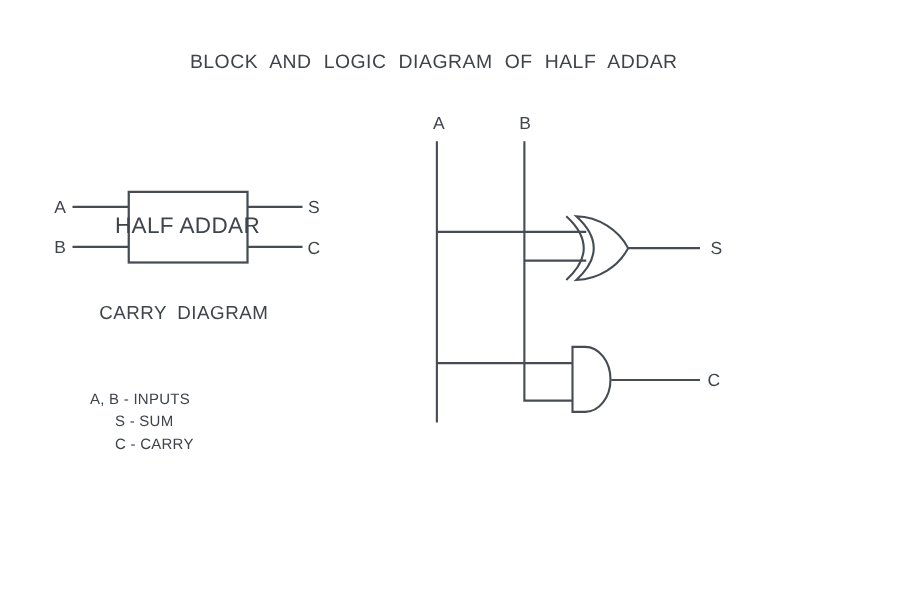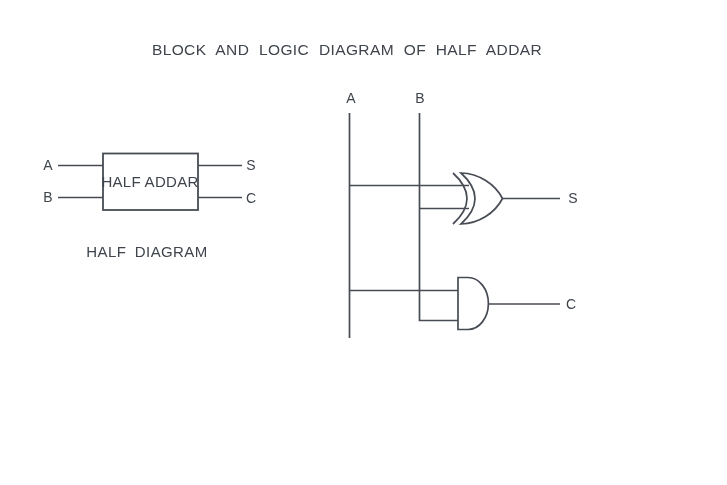--- a/index.html
+++ b/index.html
@@ -40,21 +40,21 @@
   }
   .caption-text {
     font-size: 15px;
     letter-spacing: 0.4px;
     word-spacing: 4px;
   }
   .port-label {
     font-size: 14px;
   }
   .box-label {
-    font-size: 15px;
+    font-size: 18px;
     letter-spacing: 0.3px;
   }
   .legend {
     position: absolute;
     left: 72px;
     top: 310px;
     font-size: 12px;
     line-height: 18px;
     letter-spacing: 0.2px;
   }
@@ -87,21 +87,26 @@
     <path d="M489,304 H560"></path>
   </svg>
 
   <div class="lbl title-text" style="left:347px; top:50px;">BLOCK AND LOGIC DIAGRAM OF HALF ADDAR</div>
 
   <div class="lbl port-label" style="left:48px; top:164.5px;">A</div>
   <div class="lbl port-label" style="left:48px; top:197px;">B</div>
   <div class="lbl port-label" style="left:251px; top:165px;">S</div>
   <div class="lbl port-label" style="left:251px; top:197.5px;">C</div>
   <div class="lbl box-label" style="left:150px; top:181px;">HALF ADDAR</div>
-  <div class="lbl caption-text" style="left:147px; top:251px;">HALF DIAGRAM</div>
+  <div class="lbl caption-text" style="left:147px; top:251px;">CARRY DIAGRAM</div>
 
+  <div class="legend">
+    <div>A, B - INPUTS</div>
+    <div class="indent">S - SUM</div>
+    <div class="indent">C - CARRY</div>
+  </div>
 
   <div class="lbl port-label" style="left:351px; top:98px;">A</div>
   <div class="lbl port-label" style="left:420px; top:98px;">B</div>
   <div class="lbl port-label" style="left:573px; top:198px;">S</div>
   <div class="lbl port-label" style="left:571px; top:304px;">C</div>
 
 </div>
 
 </body></html>

